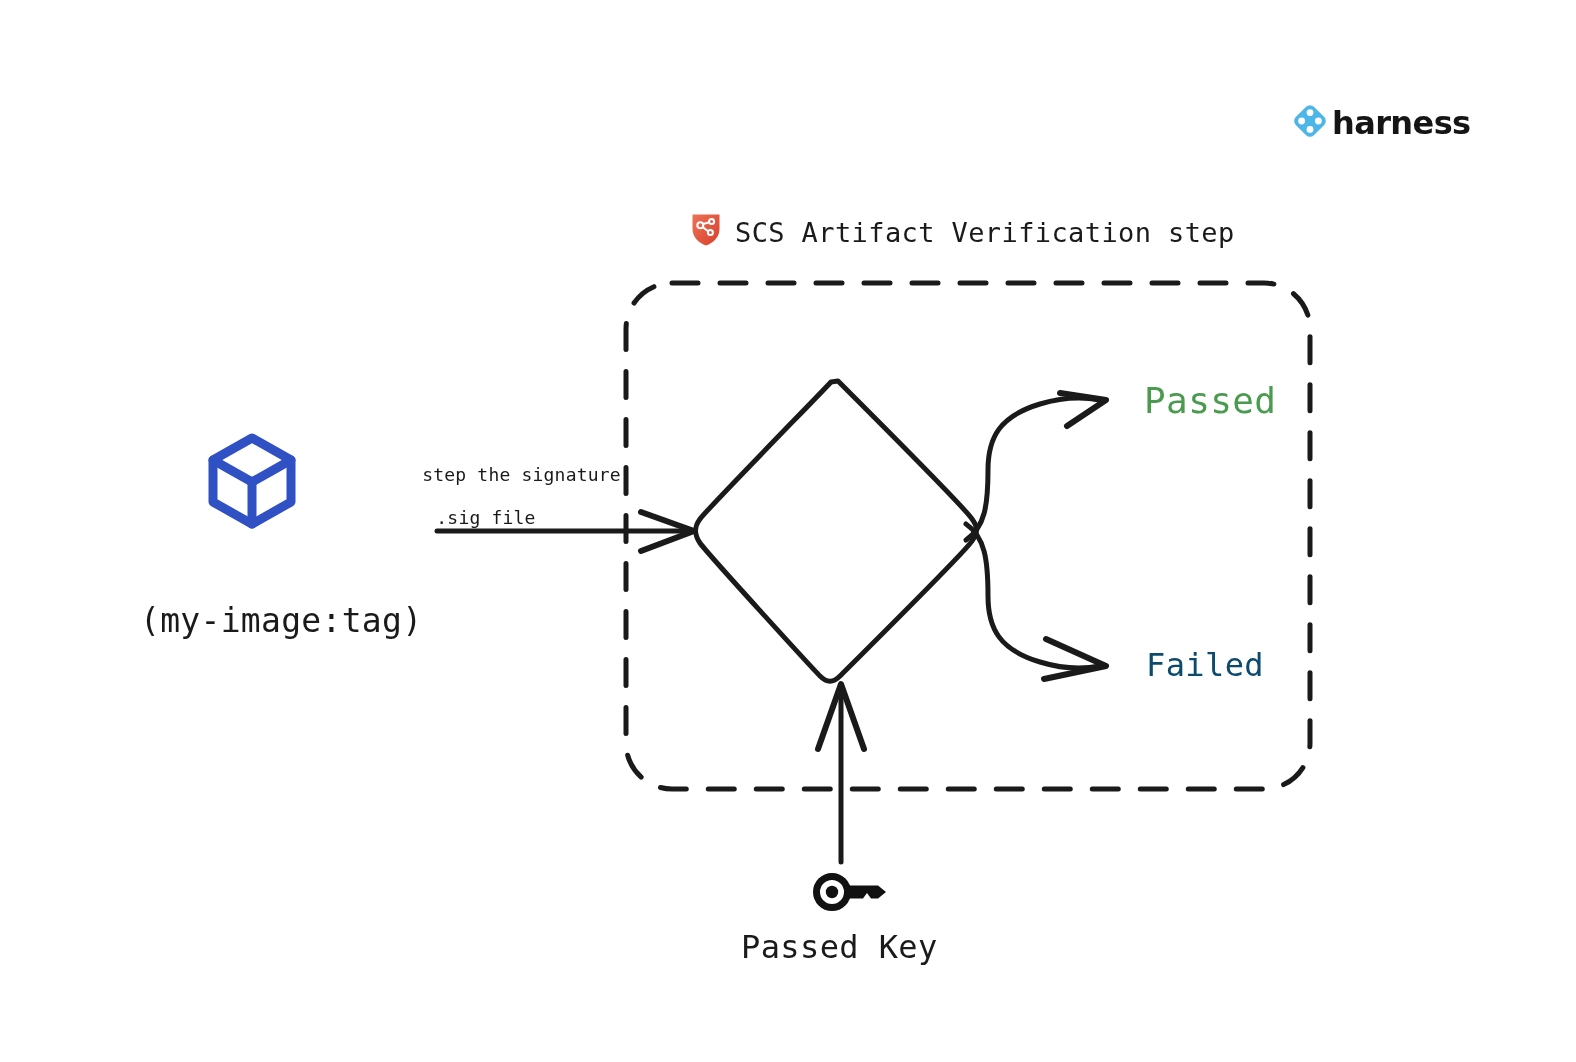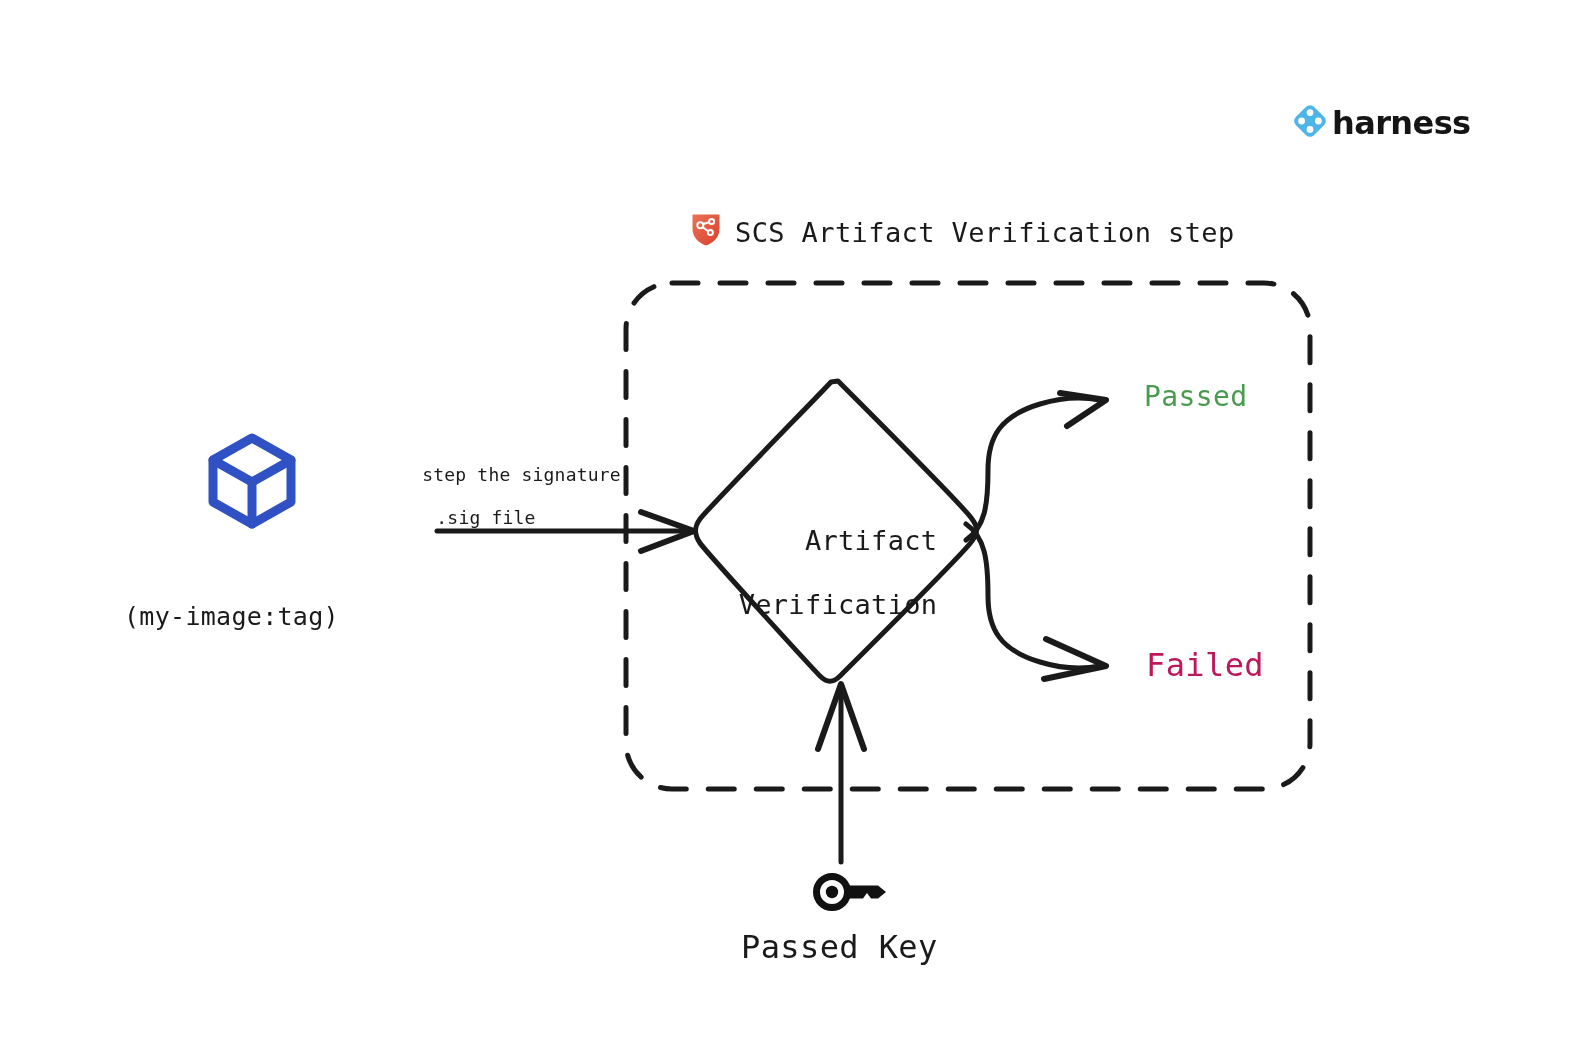--- a/index.html
+++ b/index.html
@@ -75,23 +75,23 @@
     left: 205px;
     top: 432px;
   }
   #registry-title {
     left: 62px;
     top: 543px;
     font-size: 34px;
     letter-spacing: 0.5px;
   }
   #registry-subtitle {
-    left: 124px;
+    left: 140px;
     top: 602px;
-    font-size: 25px;
+    font-size: 33px;
     letter-spacing: 0.3px;
   }
 
   
   #pull-label {
     left: 378px;
     top: 443px;
     font-size: 18px;
     text-align: center;
     width: 216px;
@@ -107,21 +107,21 @@
     text-align: center;
     font-size: 27px;
     letter-spacing: 0.3px;
   }
   #decision-label .l2 { display: block; }
 
   
   #outcome-passed {
     left: 1144px;
     top: 380px;
-    font-size: 28px;
+    font-size: 36px;
     letter-spacing: 0.4px;
   }
   #outcome-failed {
     left: 1146px;
     top: 647px;
     font-size: 32px;
     letter-spacing: 0.4px;
   }
 
   
@@ -215,27 +215,23 @@
       <path d="M47 50 L47 92" fill="none" stroke="#2F51C4" stroke-width="9" stroke-linecap="round"></path>
     </svg>
   </div>
   <div class="txt" id="registry-subtitle">(my-image:tag)</div>
 
   <div class="txt" id="pull-label">
     <span>step the signature</span>
     <span class="l2">.sig file</span>
   </div>
 
-  <div class="txt" id="decision-label">
-    <span>Artifact</span>
-    <span class="l2">Verification</span>
-  </div>
 
   <div class="txt" id="outcome-passed" style="color: rgb(74, 155, 79);">Passed</div>
-  <div class="txt" id="outcome-failed" style="color: #be185d;">Failed</div>
+  <div class="txt" id="outcome-failed" style="color: #0c4a6e;">Failed</div>
 
   <div id="public-key-icon">
     <svg width="76" height="46" viewBox="0 0 76 46" aria-hidden="true">
       <circle cx="20" cy="23" r="15.5" fill="none" stroke="#111111" stroke-width="7"></circle>
       <circle cx="20" cy="23" r="6.2" fill="#111111"></circle>
       <path d="M34 16.5 L66 16.5 L74 23 L66 29.5 L59 29.5 L55 24 L51 29.5 L34 29.5 Z" fill="#111111"></path>
     </svg>
   </div>
   <div class="txt" id="public-key-label">Passed Key</div>
 

